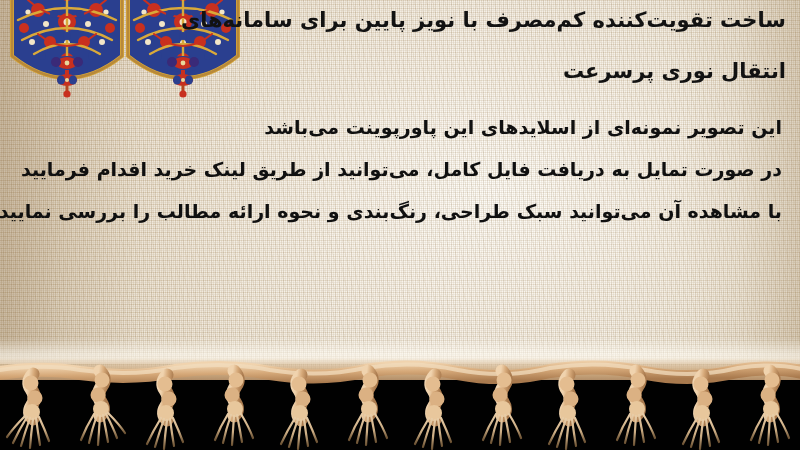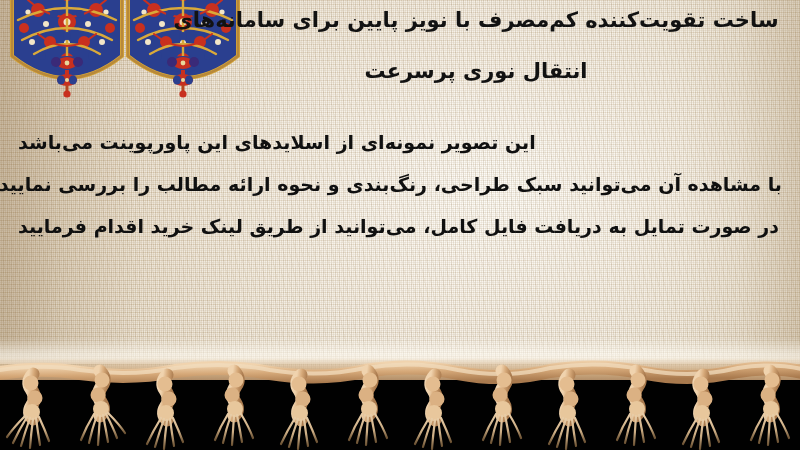--- a/index.html
+++ b/index.html
@@ -88,39 +88,39 @@
       rgba(150,123,84,0.05) 50%,
       rgba(150,123,84,0) 100%);
   }
 
   
   .title-block {
     position: absolute;
     top: 2px;
     right: 14px;
     width: 620px;
-    text-align: center;
+    text-align: right;
     z-index: 6;
   }
   .title-line {
     color: #121212;
     font-size: 21px;
     font-weight: 700;
     line-height: 37px;
     letter-spacing: 0px;
     white-space: nowrap;
   }
   .title-line.l2 { margin-top: 14px; }
 
   .body-block {
     position: absolute;
-    top: 121px;
+    top: 106px;
     right: 18px;
     left: 18px;
-    text-align: left;
+    text-align: right;
     z-index: 6;
   }
   .body-line {
     color: #101010;
     font-size: 19px;
     font-weight: 700;
     line-height: 42px;
     white-space: nowrap;
   }
 
@@ -338,22 +338,22 @@
     </svg>
   </div>
 
   <div class="title-block">
     <div class="title-line l1">ساخت تقویت‌کننده کم‌مصرف با نویز پایین برای سامانه‌های</div>
     <div class="title-line l2">انتقال نوری پرسرعت</div>
   </div>
 
   <div class="body-block">
     <div class="body-line">این تصویر نمونه‌ای از اسلایدهای این پاورپوینت می‌باشد</div>
+    <div class="body-line">در صورت تمایل به دریافت فایل کامل، می‌توانید از طریق لینک خرید اقدام فرمایید</div>
     <div class="body-line">با مشاهده آن می‌توانید سبک طراحی، رنگ‌بندی و نحوه ارائه مطالب را بررسی نمایید</div>
-    <div class="body-line">در صورت تمایل به دریافت فایل کامل، می‌توانید از طریق لینک خرید اقدام فرمایید</div>
   </div>
 
   <div class="bottom-soft"></div>
   <div class="fringe-zone">
     <div class="fringe-black"></div>
     <div class="fringe-edge"></div>
 
     <svg class="fringe-svg" viewBox="0 0 800 110">
       <defs>
         <linearGradient id="cordG" x1="0" y1="0" x2="1" y2="1">

